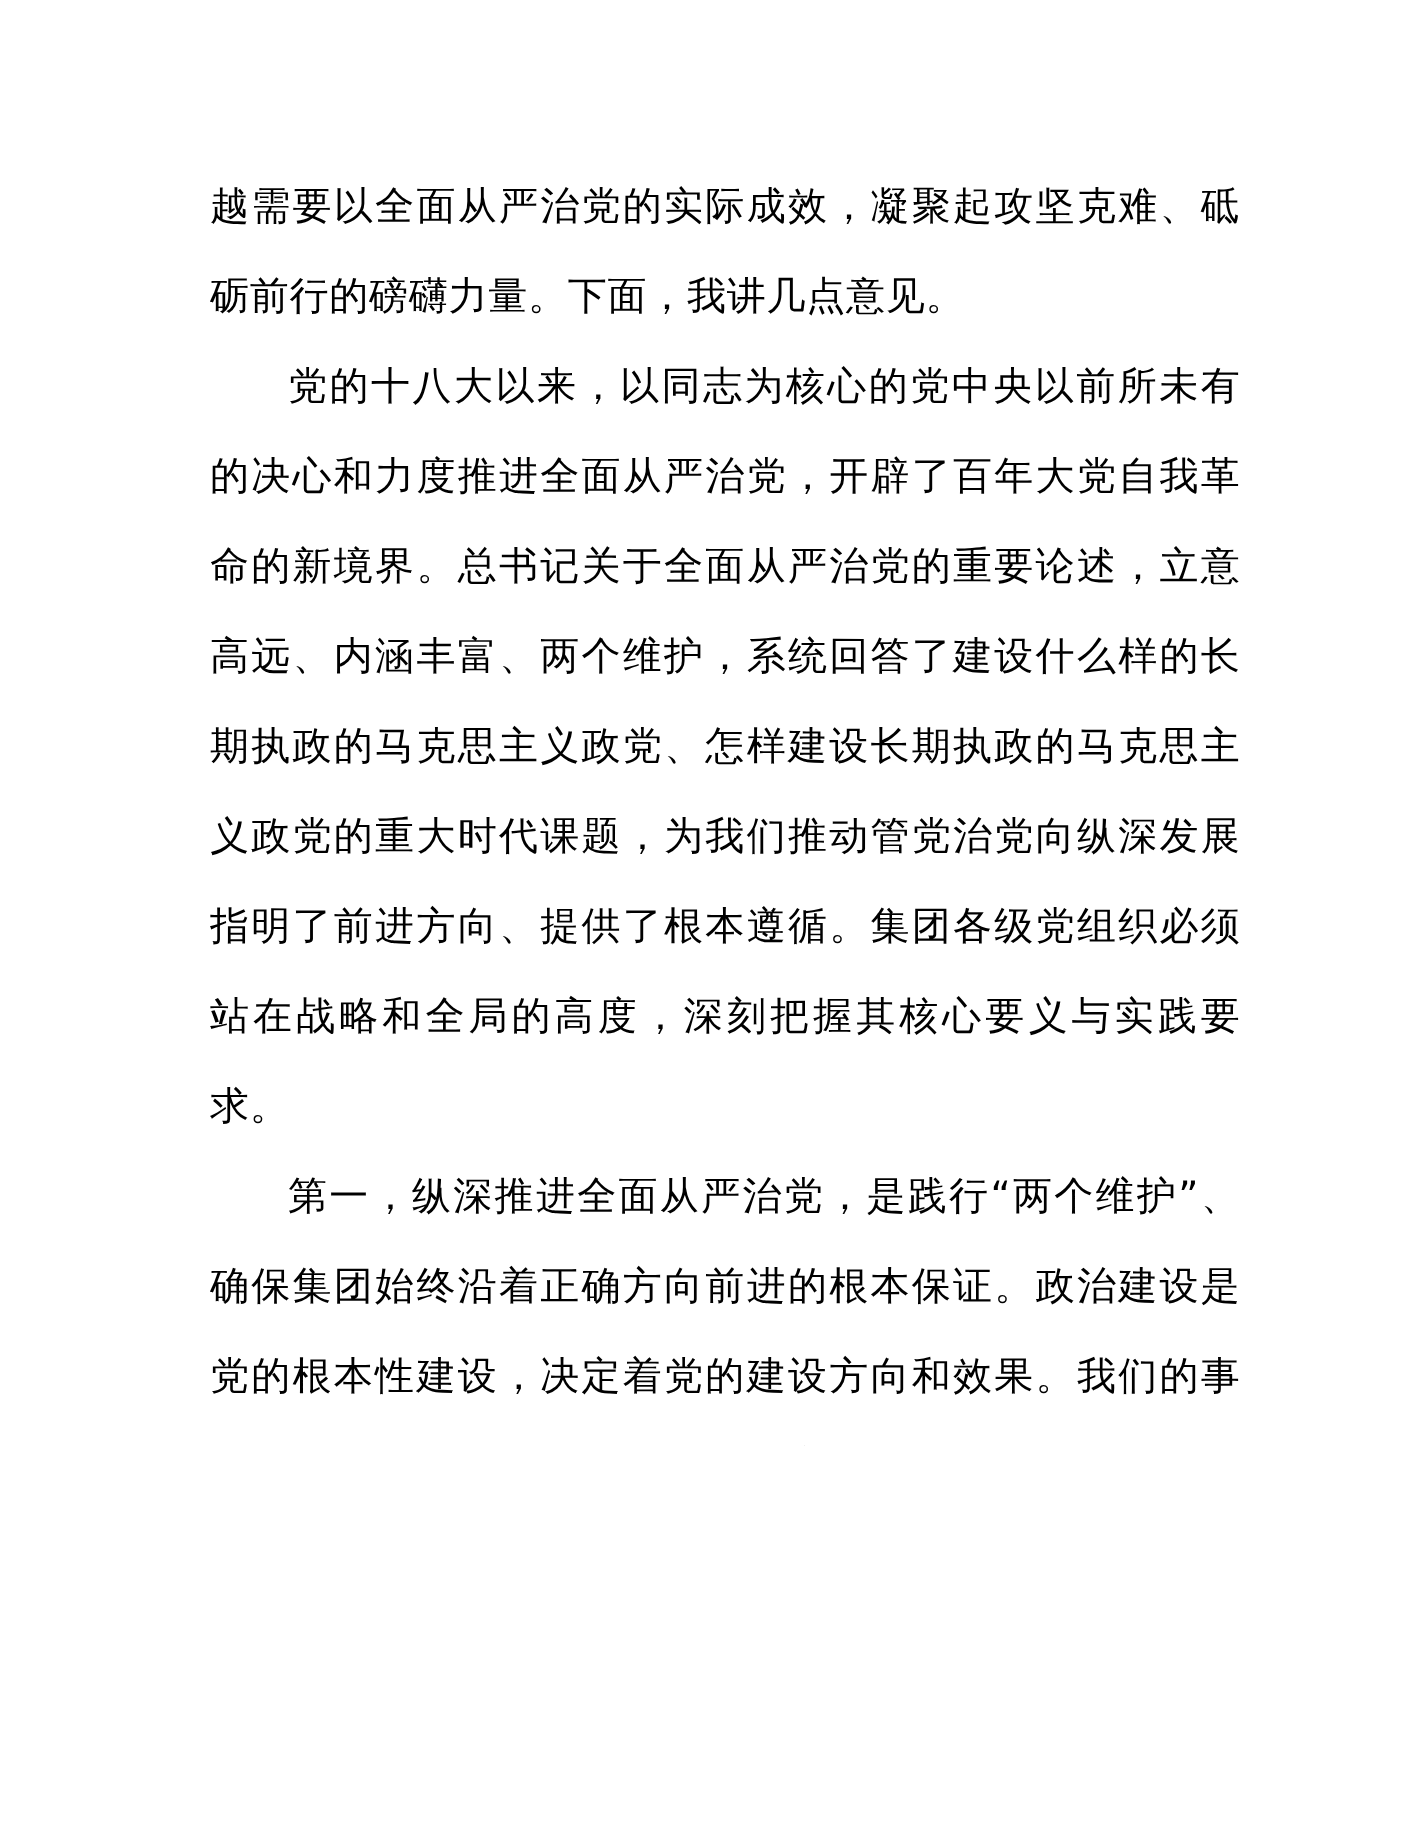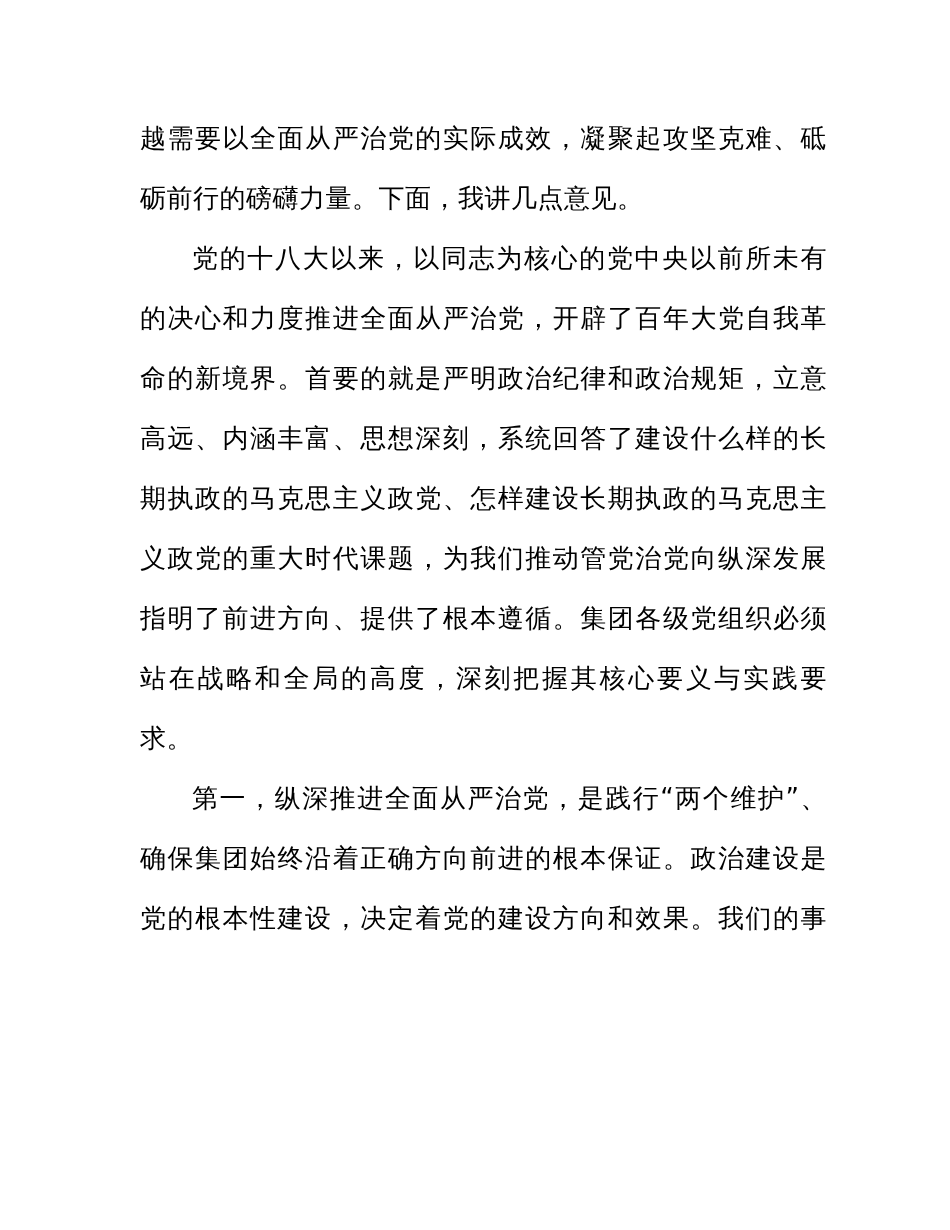--- a/index.html
+++ b/index.html
@@ -52,18 +52,18 @@
 </style>
 </head>
 <body>
 
 <div class="page">
   <div class="content">
 
     <p class="para no-indent">越需要以全面从严治党的实际成效，凝聚起攻坚克难、砥砺前行的磅礴力量。下面，我讲几点意见。</p>
 
 
-    <p class="para indent">党的十八大以来，以同志为核心的党中央以前所未有的决心和力度推进全面从严治党，开辟了百年大党自我革命的新境界。首要的就是严明政治纪律和政治规矩，立意高远、内涵丰富、思想深刻，系统回答了建设什么样的长期执政的马克思主义政党、怎样建设长期执政的马克思主义政党的重大时代课题，为我们推动管党治党向纵深发展指明了前进方向、提供了根本遵循。集团各级党组织必须站在战略和全局的高度，深刻把握其核心要义与实践要求。</p>
+    <p class="para indent">党的十八大以来，以同志为核心的党中央以前所未有的决心和力度推进全面从严治党，开辟了百年大党自我革命的新境界。总书记关于全面从严治党的重要论述，立意高远、内涵丰富、两个维护，系统回答了建设什么样的长期执政的马克思主义政党、怎样建设长期执政的马克思主义政党的重大时代课题，为我们推动管党治党向纵深发展指明了前进方向、提供了根本遵循。集团各级党组织必须站在战略和全局的高度，深刻把握其核心要义与实践要求。</p>
 
     <p class="para indent"><span class="lead-bold">第一，纵深推进全面从严治党，是践行“两个维护”、确保集团始终沿着正确方向前进的根本保证。</span><span>政治建设是党的根本性建设，决定着党的建设方向和效果。我们的事业是党的事业，我们的产业是国家的战略性产业。集团的一切工作，都必须以贯彻落实党中央决策部署为前提。全面从严治党，首要的就是严明政治纪律和政治规矩，教育引导广大党员干部胸怀“国之大者”、心系“国之所需”，不断提高政治判断力、政</span></p>
 
   </div>
 </div>
 
 </body></html>

